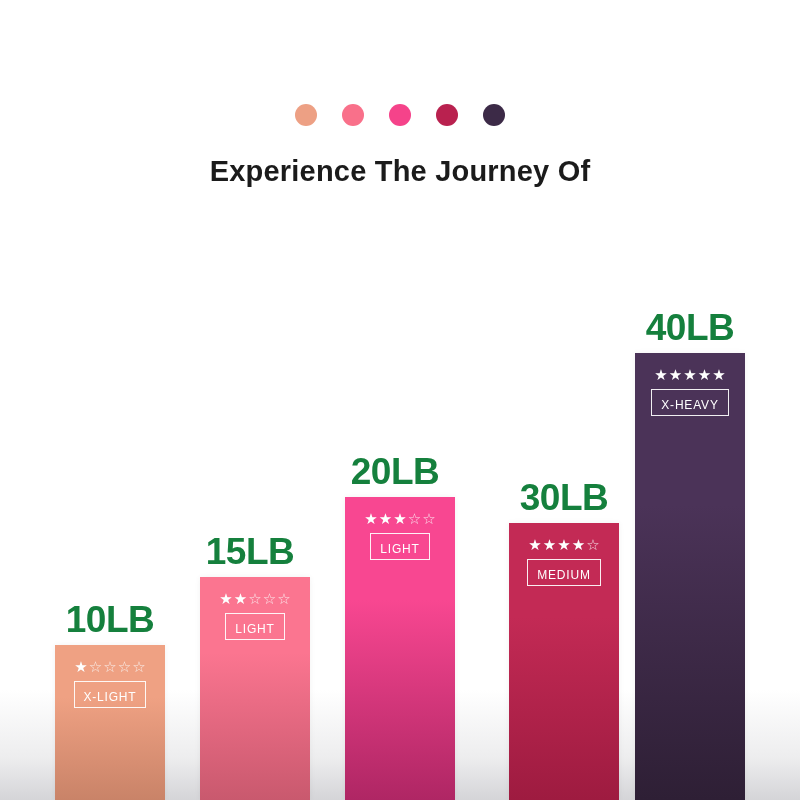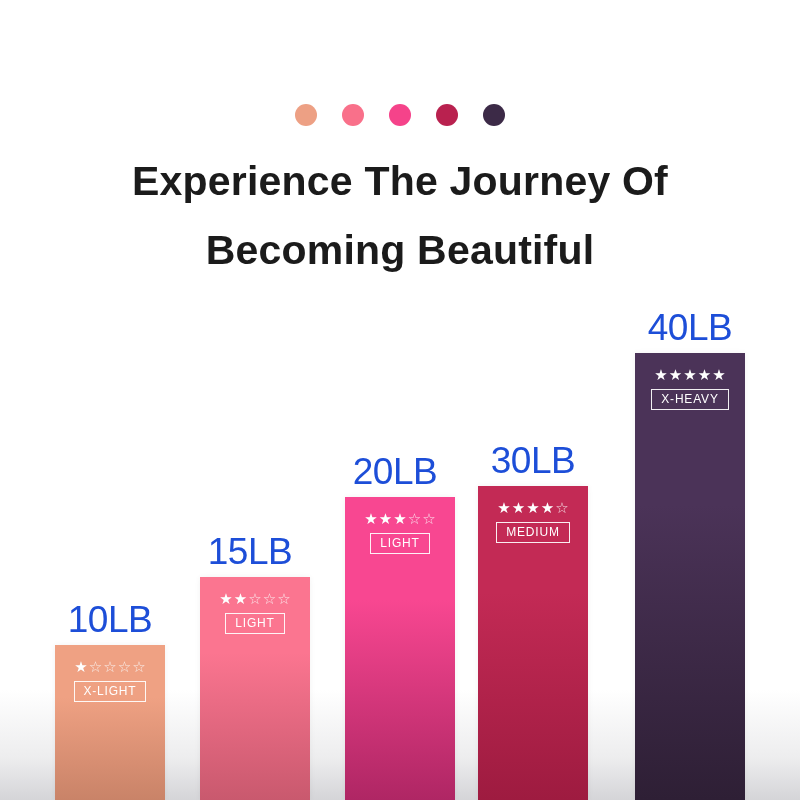--- a/index.html
+++ b/index.html
@@ -54,21 +54,21 @@
   }
 
   
   .heading {
     position: absolute;
     top: 147px;
     left: 0;
     width: 800px;
     text-align: center;
     color: #1b1b1b;
-    font-size: 41px;
+    font-size: 29px;
     font-weight: bold;
     line-height: 1.68;
     letter-spacing: 0.2px;
     z-index: 3;
   }
   .heading .line {
     display: block;
     white-space: nowrap;
   }
 
@@ -88,22 +88,22 @@
     width: 110px;
   }
 
   .bar-weight {
     position: absolute;
     bottom: 100%;
     left: 50%;
     transform: translateX(-50%);
     margin-bottom: 4px;
     font-size: 37px;
-    font-weight: normal;
-    color: #1d4ed8;
+    font-weight: bold;
+    color: #15803d;
     letter-spacing: -0.5px;
     white-space: nowrap;
   }
 
   .bar {
     position: relative;
     width: 110px;
     height: 100%;
     box-shadow: 0 0 6px rgba(0,0,0,0.055);
   }
@@ -132,21 +132,21 @@
   }
   .star { display: inline-block; }
   .star.empty { opacity: 0.82; }
 
   .level-badge {
     border: 1.6px solid rgba(255,255,255,0.92);
     color: #ffffff;
     font-size: 12px;
     font-weight: normal;
     letter-spacing: 0.8px;
-    padding: 3px 9px 4px 9px;
+    padding: 9px 9px 4px 9px;
     white-space: nowrap;
     line-height: 1;
   }
 </style>
 </head>
 <body>
 
 <div id="infographic">
 
   <div class="floor-shade"></div>
@@ -154,21 +154,20 @@
   <div class="dots-row">
       <div class="dot" style="background: rgb(237, 160, 132);"></div>
       <div class="dot" style="background: rgb(249, 112, 138);"></div>
       <div class="dot" style="background: rgb(245, 67, 138);"></div>
       <div class="dot" style="background: rgb(185, 33, 79);"></div>
       <div class="dot" style="background: rgb(60, 42, 71);"></div>
     </div>
 
   <div class="heading">
     <span class="line">Experience The Journey Of</span>
-    <span class="line">Becoming Beautiful</span>
   </div>
 
   <div class="chart">
       <div class="bar-group" style="left: 55px; width: 110px; height: 155px;">
         <div class="bar-weight">10LB</div>
         <div class="bar" style="background: linear-gradient(rgb(239, 161, 131) 0%, rgb(239, 161, 131) 34%, rgb(201, 131, 104) 100%);">
           <div class="bar-inner">
             <div class="stars">
               <span class="star">★</span>
               <span class="star empty">☆</span>
@@ -203,21 +202,21 @@
               <span class="star">★</span>
               <span class="star">★</span>
               <span class="star">★</span>
               <span class="star empty">☆</span>
               <span class="star empty">☆</span>
             </div>
             <div class="level-badge">LIGHT</div>
           </div>
         </div>
       </div>
-      <div class="bar-group" style="left: 478px; width: 110px; height: 314px;">
+      <div class="bar-group" style="left: 509px; width: 110px; height: 277px;">
         <div class="bar-weight">30LB</div>
         <div class="bar" style="background: linear-gradient(rgb(195, 42, 85) 0%, rgb(195, 42, 85) 34%, rgb(158, 27, 64) 100%);">
           <div class="bar-inner">
             <div class="stars">
               <span class="star">★</span>
               <span class="star">★</span>
               <span class="star">★</span>
               <span class="star">★</span>
               <span class="star empty">☆</span>
             </div>

